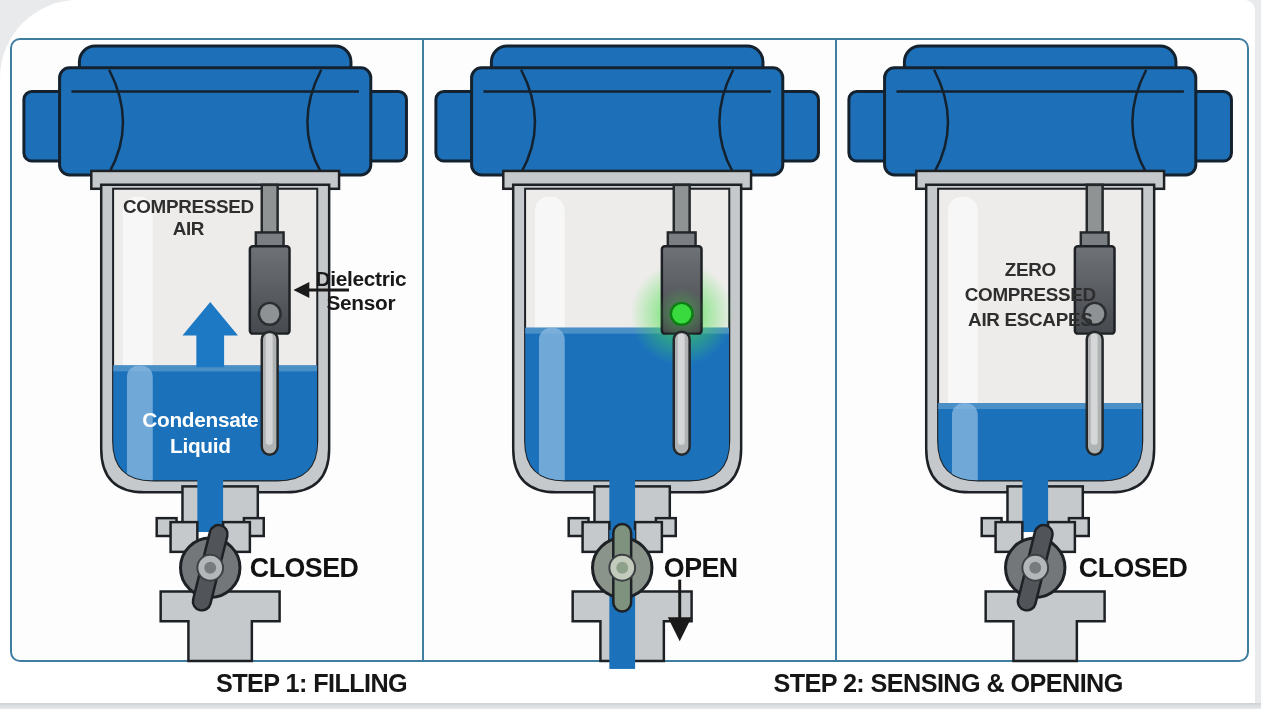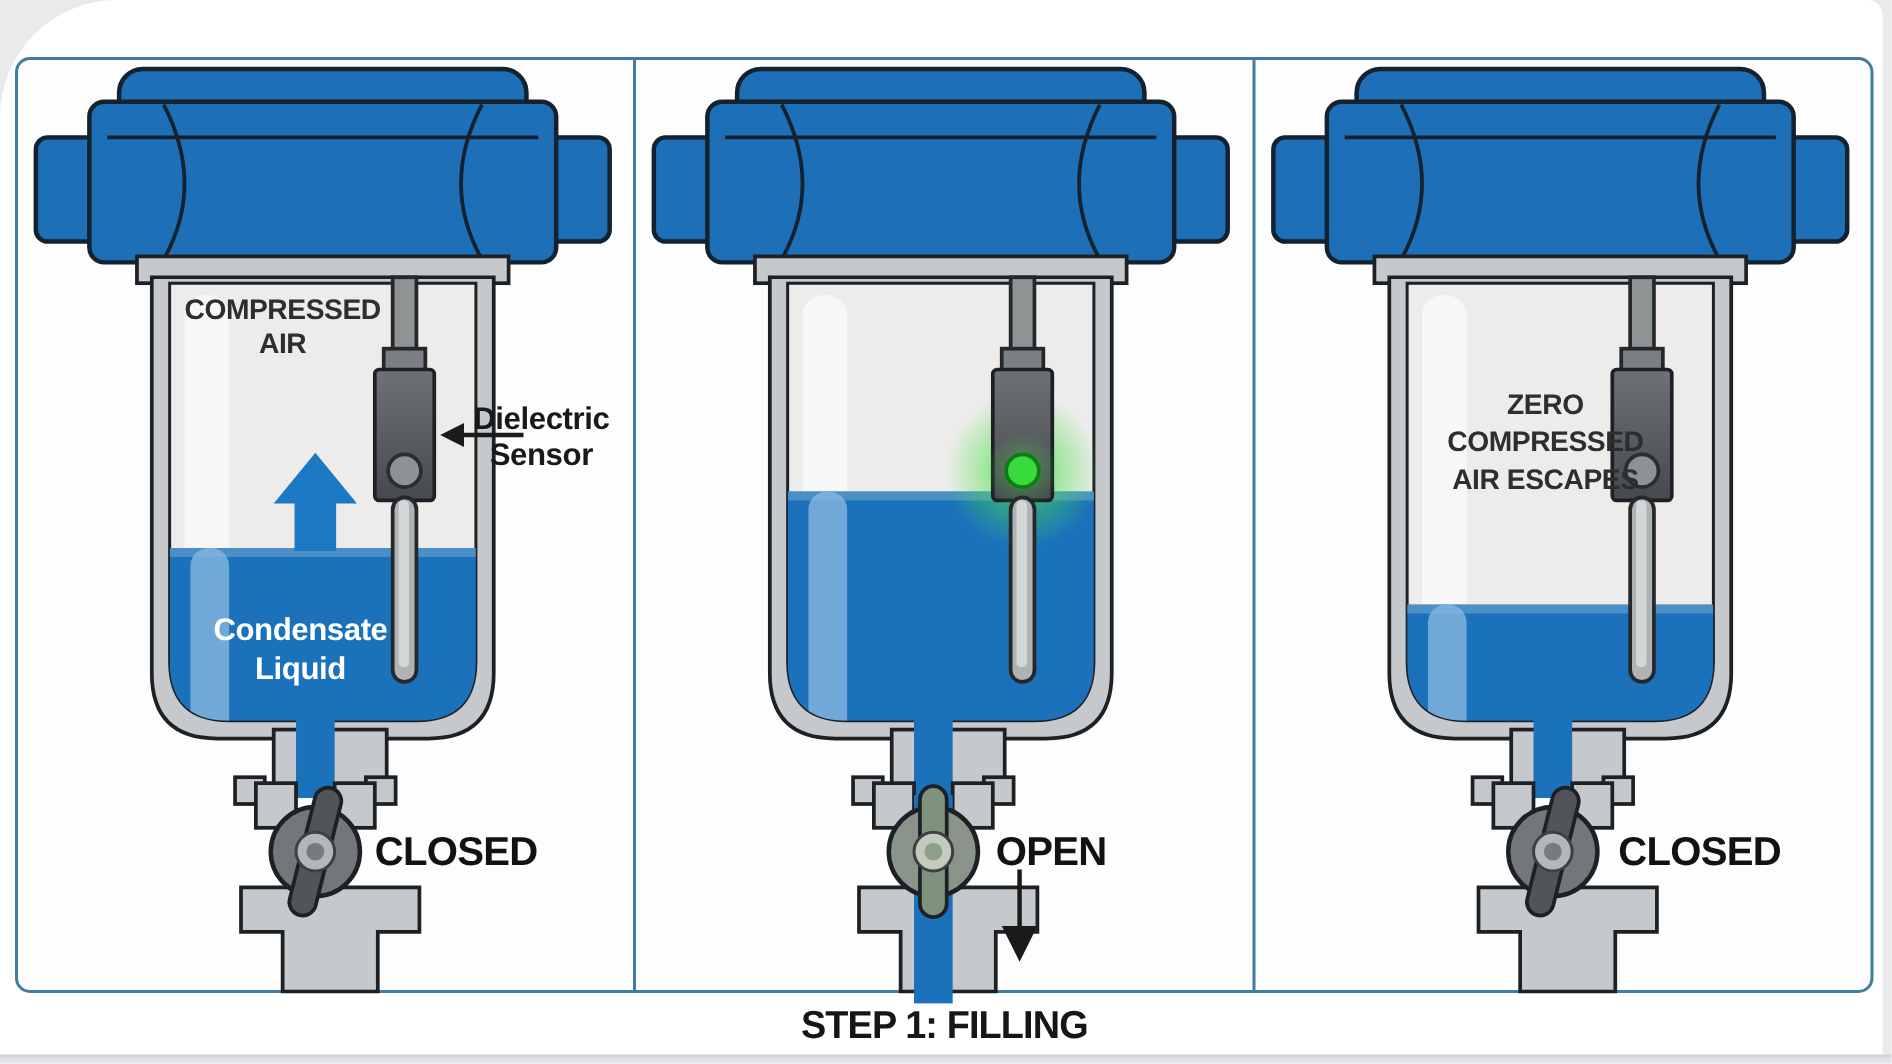--- a/index.html
+++ b/index.html
@@ -274,16 +274,19 @@
         <text class="t-dark" x="195" y="288">AIR ESCAPES</text>
         <text class="t-valve" x="244" y="541">CLOSED</text>
       </svg>
     </div>
   </div>
 
   <div class="captions">
     <div class="caption-cell">
       <span class="caption">STEP 1: FILLING</span>
     </div>
+    <div class="caption-cell">
+      <span class="caption">STEP 2: SENSING &amp; OPENING</span>
+    </div>
   </div>
 
   <div class="bottom-strip"></div>
 </div>
 
 </body></html>

